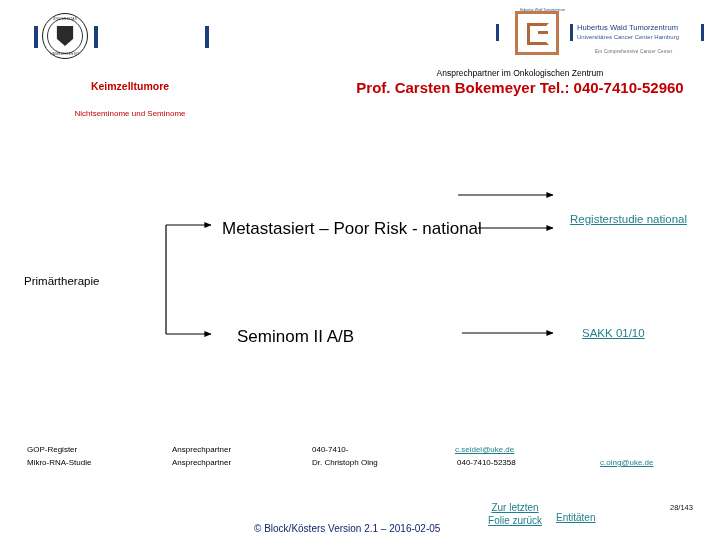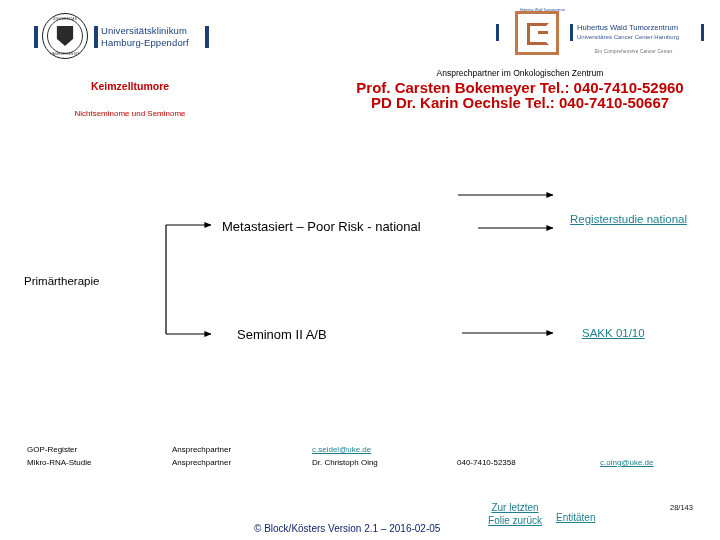--- a/index.html
+++ b/index.html
@@ -103,21 +103,21 @@
   #contact-heading {
     left: 355px; top: 68px; width: 330px; text-align: center;
     font-size: 8.5px; color: #000;
   }
   #contact-list {
     left: 355px; top: 80px; width: 330px; text-align: center;
     color: #c00000; font-weight: bold; font-size: 15px; line-height: 15px;
   }
 
   
-  .node-text { font-size: 13px; color: #000; white-space: nowrap; }
+  .node-text { font-size: 17px; color: #000; white-space: nowrap; }
   #node-metastasiert { left: 222px; top: 219px; }
   #node-seminom { left: 237px; top: 327px; }
   #label-primaertherapie { left: 24px; top: 275px; font-size: 11.5px; }
 
   .link-text {
     color: #1f7f8c; text-decoration: underline; white-space: nowrap;
     font-size: 11.5px; cursor: pointer;
   }
   #node-registerstudie {
     left: 570px; top: 212px; width: 110px; text-align: center;
@@ -152,24 +152,20 @@
 <body>
 
 <div class="abs" id="uke-logo">
   <div class="uke-bar" id="uke-bar-l"></div>
   <div id="uke-seal">
     <div id="uke-seal-ring-text">UNIVERSITAS</div>
     <div id="uke-seal-crest"></div>
     <div id="uke-seal-ring-text2">HAMBURGENSIS</div>
   </div>
   <div class="uke-bar" id="uke-bar-m"></div>
-  <div id="uke-wordmark">
-    <div>Universitätsklinikum</div>
-    <div>Hamburg-Eppendorf</div>
-  </div>
   <div class="uke-bar" id="uke-bar-r"></div>
 </div>
 
 <div class="abs" id="hwt-logo">
   <div class="hwt-bar" id="hwt-bar-l"></div>
   <div id="hwt-mark">
     <div id="hwt-mark-caption">Hubertus Wald
 Tumorzentrum</div>
     <div id="hwt-mark-inner"></div>
     <div id="hwt-mark-tick"></div>
@@ -184,21 +180,20 @@
 </div>
 
 <div class="abs" id="study-title">
   <div>Keimzelltumore</div>
 </div>
 <div class="abs" id="study-subtitle">Nichtseminome und Seminome</div>
 
 <div class="abs" id="contact-heading">Ansprechpartner im Onkologischen Zentrum</div>
 <div class="abs" id="contact-list">
   <div>Prof. Carsten Bokemeyer Tel.: 040-7410-52960</div>
-  <div>PD Dr. Karin Oechsle Tel.: 040-7410-50667</div>
 </div>
 
 <svg class="abs" id="diagram-svg">
   <defs>
     <marker id="arrowhead" markerWidth="7" markerHeight="6" refX="6.6" refY="3" orient="auto" markerUnits="userSpaceOnUse">
       <path d="M0,0 L7,3 L0,6 z" fill="#000000"></path>
     </marker>
   </defs>
 
   <path d="M166,225 L166,334" stroke="#000" stroke-width="1.2" fill="none"></path>
@@ -216,20 +211,21 @@
 <div class="abs node-text" id="node-seminom">Seminom II A/B</div>
 <div class="abs" id="label-primaertherapie">Primärtherapie</div>
 
 <div class="abs link-text" id="node-registerstudie">Registerstudie national</div>
 <div class="abs link-text" id="node-sakk">SAKK 01/10</div>
 
 <div class="abs" id="contact-table">
   <div class="row">
     <div class="c0">GOP-Register</div>
     <div class="c1">Ansprechpartner</div>
+    <div class="c3">040-7410-</div>
     <div class="c4 mail">c.seidel@uke.de</div>
   </div>
   <div class="row">
     <div class="c0">Mikro-RNA-Studie</div>
     <div class="c1">Ansprechpartner</div>
     <div class="c2">Dr. Christoph Oing</div>
     <div class="c3">040-7410-52358</div>
     <div class="c4 mail">c.oing@uke.de</div>
   </div>
 </div>

